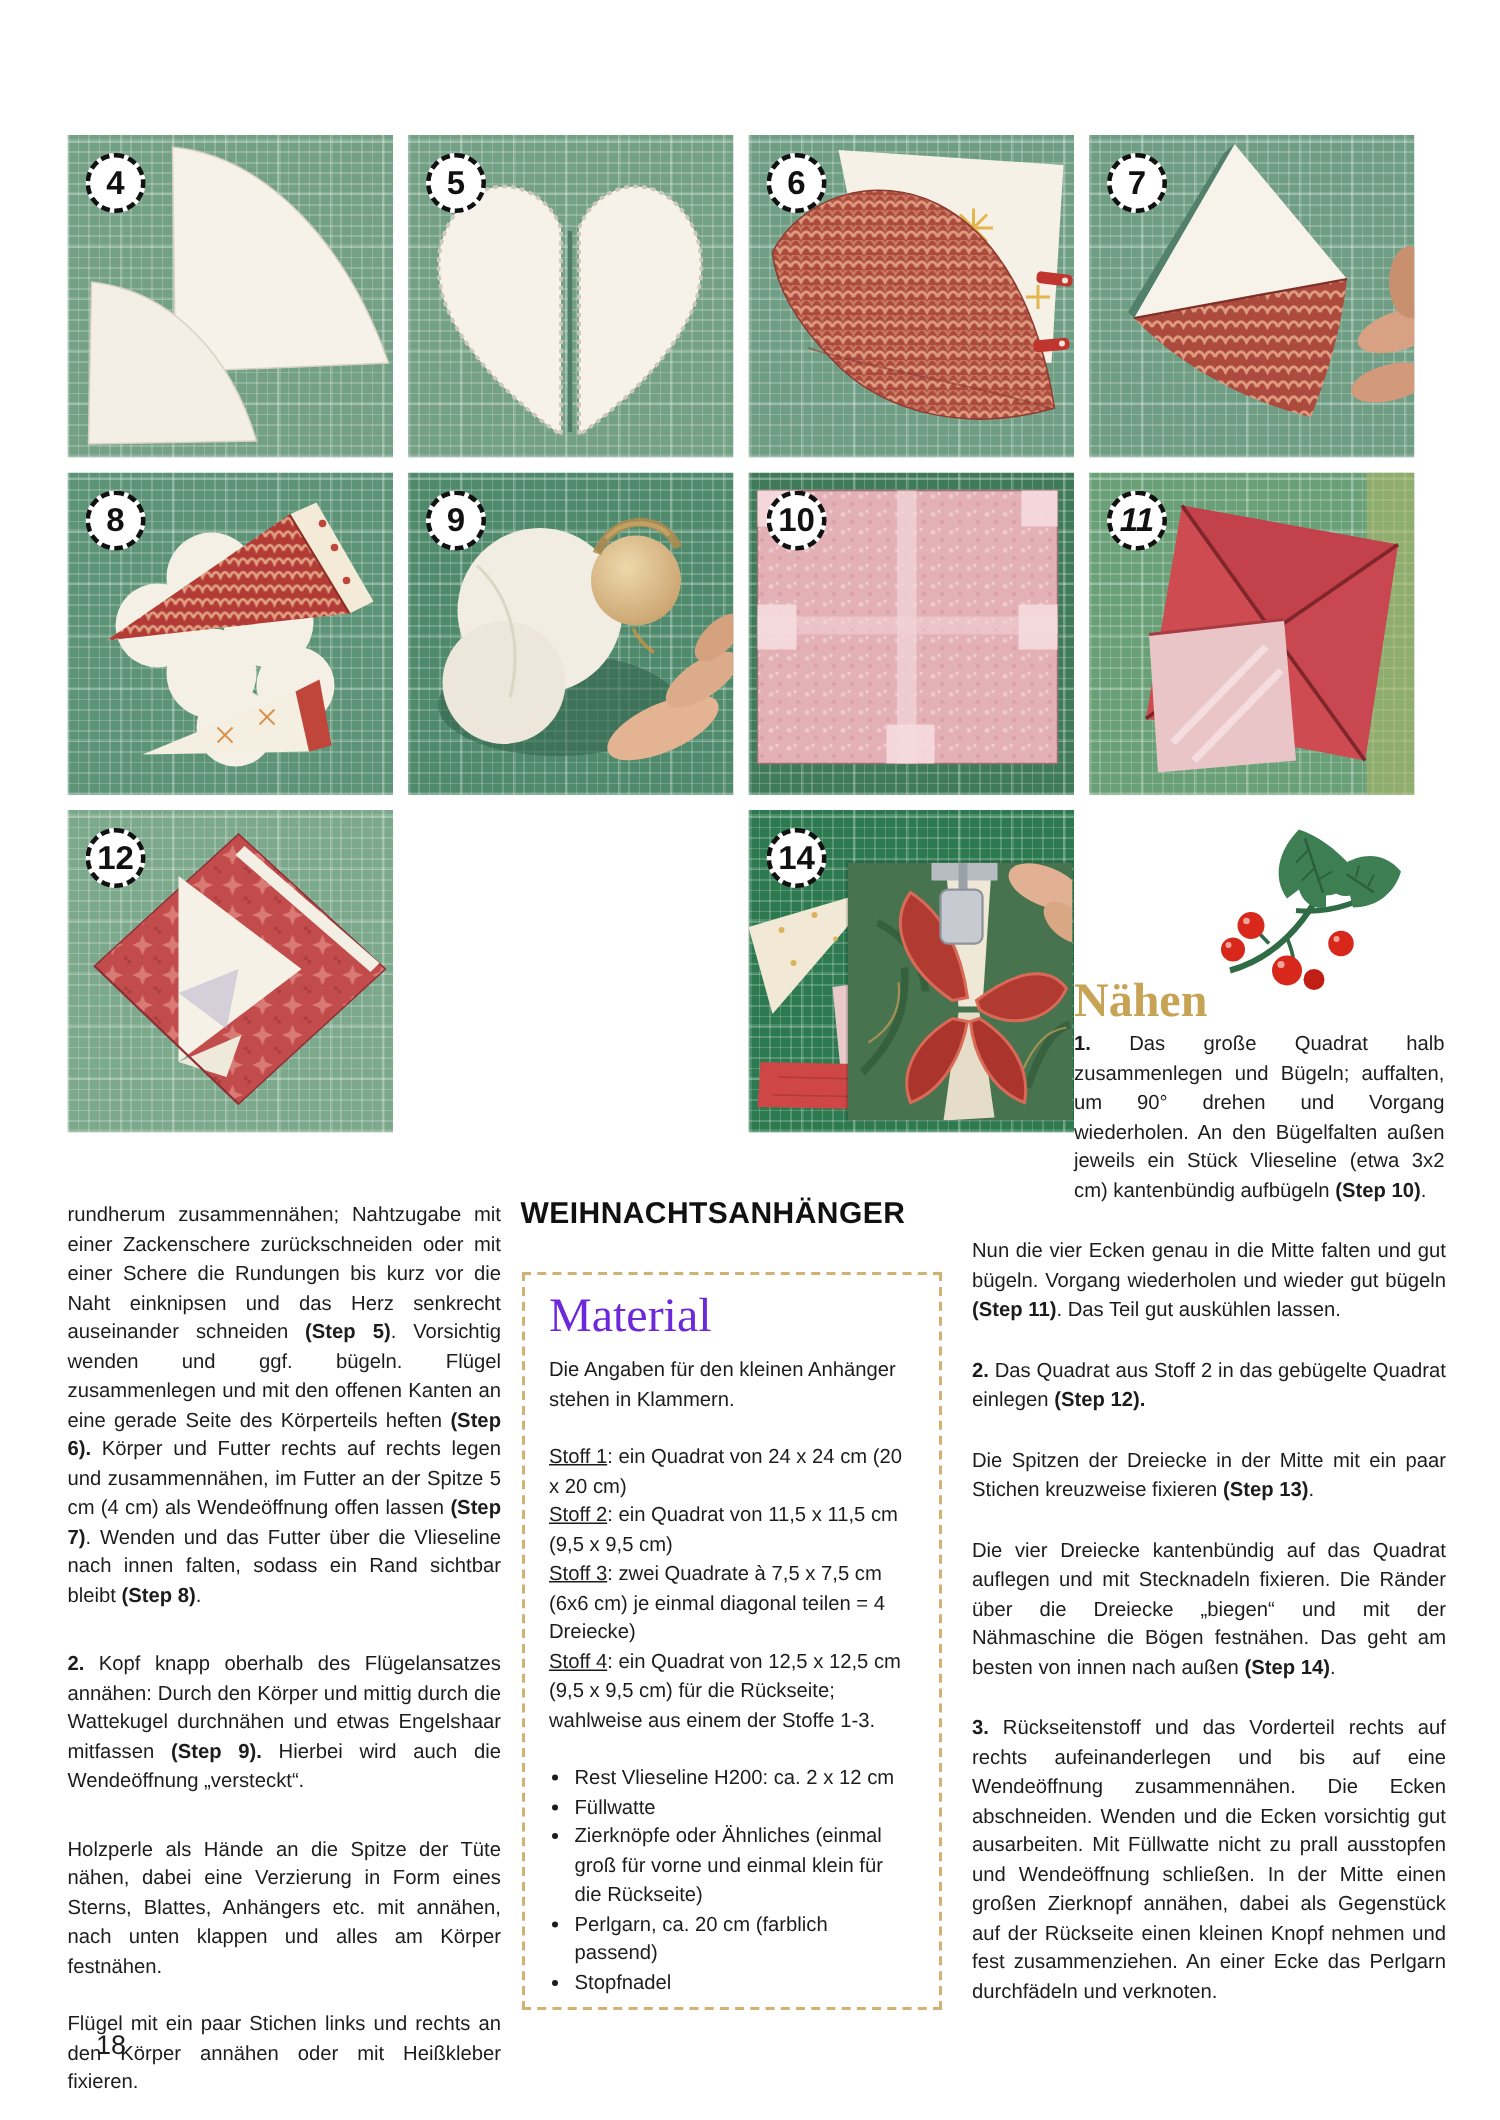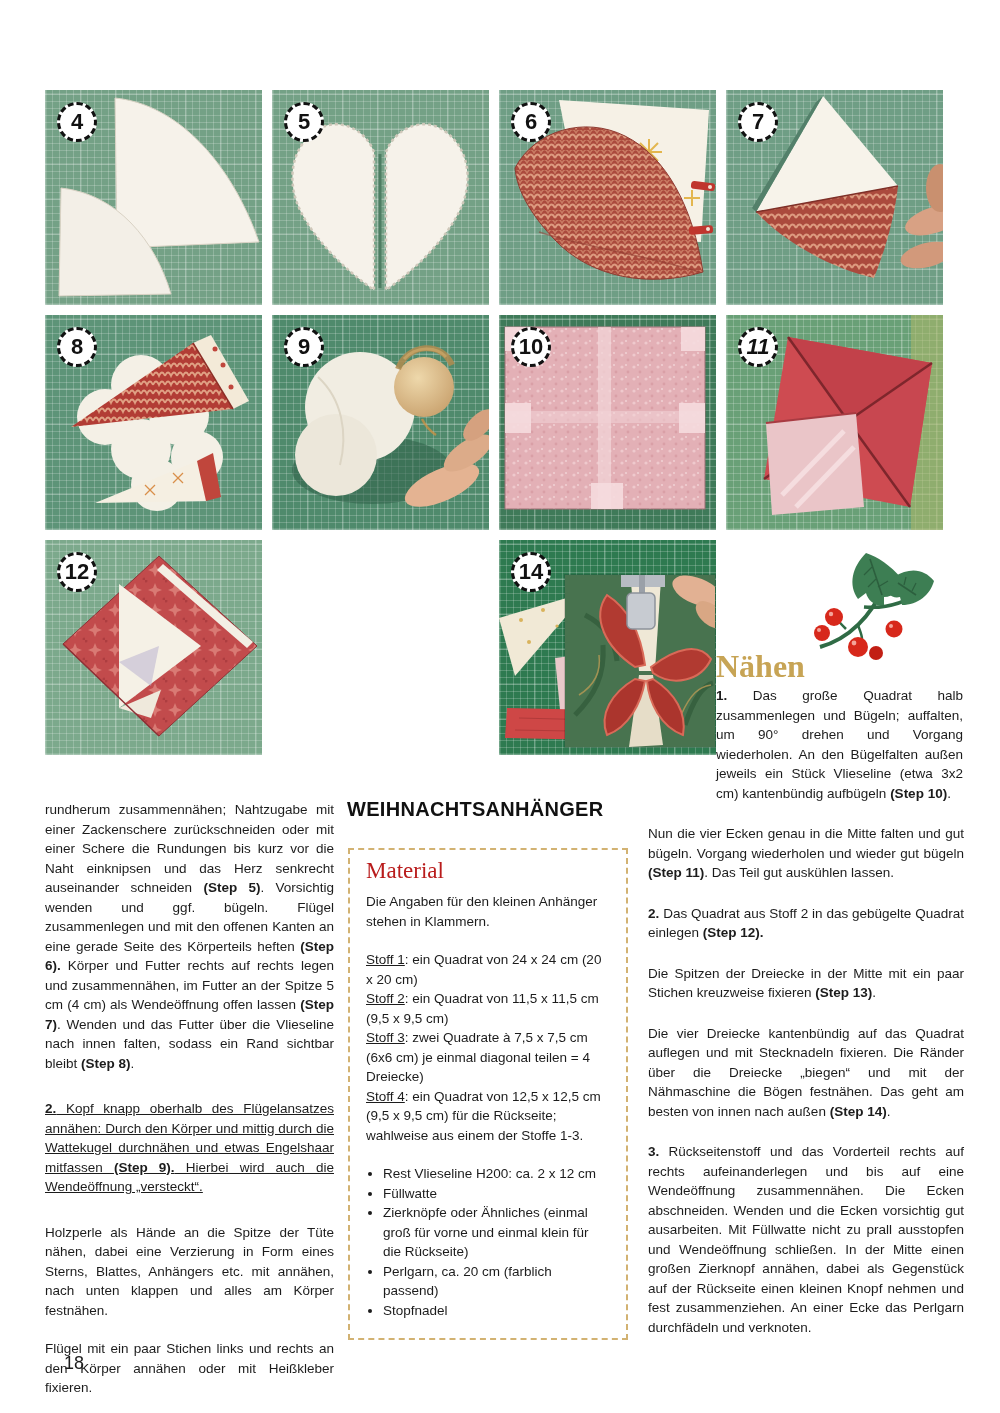--- a/index.html
+++ b/index.html
@@ -22,22 +22,22 @@
   .b{font-weight:700;}
   .u{text-decoration:underline;}
   .col-left{position:absolute;left:45px;top:800px;width:289px;}
   .col-mid{position:absolute;left:347px;top:798px;width:281px;}
   .col-right-narrow{position:absolute;left:716px;top:686px;width:247px;}
   .col-right{position:absolute;left:648px;top:824px;width:316px;}
   .col-right p{margin:0 0 21px 0;}
   .title{font-size:20px;font-weight:700;letter-spacing:.3px;color:#111;margin:0;}
   .material-box{position:absolute;left:348px;top:848px;width:280px;height:492px;
                 box-sizing:border-box;border:2px dashed #d2b272;padding:8px 16px 10px 16px;}
-  .serif-head{font-family:"Liberation Serif", serif;font-weight:400;color:#b91c1c;
-              font-size:23px;margin:0 0 8px 0;}
+  .serif-head{font-family:"Liberation Serif", serif;font-weight:400;color:#6d28d9;
+              font-size:32px;margin:0 0 8px 0;}
   .naehen-head{position:absolute;left:716px;top:648px;font-family:"Liberation Serif", serif;
                color:#c7a455;font-size:32px;margin:0;}
   .material-box .bodytext p{margin:0 0 19px 0;}
   .material-box .stoffe p{margin:0;}
   ul.mat-list{margin:19px 0 0 0;padding:0 0 0 17px;}
   ul.mat-list li{margin:0;}
   .holly{position:absolute;left:806px;top:545px;}
   .pagenum{position:absolute;left:64px;top:1353px;font-size:18px;font-weight:400;}
   .inset{position:absolute;left:66px;top:35px;width:150px;height:172px;overflow:hidden;
          box-shadow:0 0 0 1px rgba(0,0,0,.15);}
@@ -324,21 +324,21 @@
   </svg>
 
   <h2 class="naehen-head">Nähen</h2>
 
   <div class="col-right-narrow bodytext">
     <p><span class="b">1.</span><span> Das große Quadrat halb zusammenlegen und Bügeln; auffalten, um 90° drehen und Vorgang wiederholen. An den Bügelfalten außen jeweils ein Stück Vlieseline (etwa 3x2 cm) kantenbündig aufbügeln </span><span class="b">(Step 10)</span><span>.</span></p>
   </div>
 
   <div class="col-left bodytext">
     <p><span>rundherum zusammennähen; Nahtzugabe mit einer Zackenschere zurückschneiden oder mit einer Schere die Rundungen bis kurz vor die Naht einknipsen und das Herz senkrecht auseinander schneiden </span><span class="b">(Step 5)</span><span>. Vorsichtig wenden und ggf. bügeln. Flügel zusammenlegen und mit den offenen Kanten an eine gerade Seite des Körperteils heften </span><span class="b">(Step 6).</span><span> Körper und Futter rechts auf rechts legen und zusammennähen, im Futter an der Spitze 5 cm (4 cm) als Wendeöffnung offen lassen </span><span class="b">(Step 7)</span><span>. Wenden und das Futter über die Vlieseline nach innen falten, sodass ein Rand sichtbar bleibt </span><span class="b">(Step 8)</span><span>.</span></p>
-    <p style="margin-top:26px;text-decoration:underline;"><span class="b">2.</span><span> Kopf knapp oberhalb des Flügelansatzes annähen: Durch den Körper und mittig durch die Wattekugel durchnähen und etwas Engelshaar mitfassen </span><span class="b">(Step 9).</span><span> Hierbei wird auch die Wendeöffnung „versteckt“.</span></p>
+    <p style="margin-top:26px;"><span class="b">2.</span><span> Kopf knapp oberhalb des Flügelansatzes annähen: Durch den Körper und mittig durch die Wattekugel durchnähen und etwas Engelshaar mitfassen </span><span class="b">(Step 9).</span><span> Hierbei wird auch die Wendeöffnung „versteckt“.</span></p>
     <p style="margin-top:26px;"><span>Holzperle als Hände an die Spitze der Tüte nähen, dabei eine Verzierung in Form eines Sterns, Blattes, Anhängers etc. mit annähen, nach unten klappen und alles am Körper festnähen.</span></p>
     <p><span>Flügel mit ein paar Stichen links und rechts an den Körper annähen oder mit Heißkleber fixieren.</span></p>
   </div>
 
   <div class="col-mid">
     <h1 class="title">WEIHNACHTSANHÄNGER</h1>
   </div>
 
   <div class="material-box">
     <h3 class="serif-head">Material</h3>

